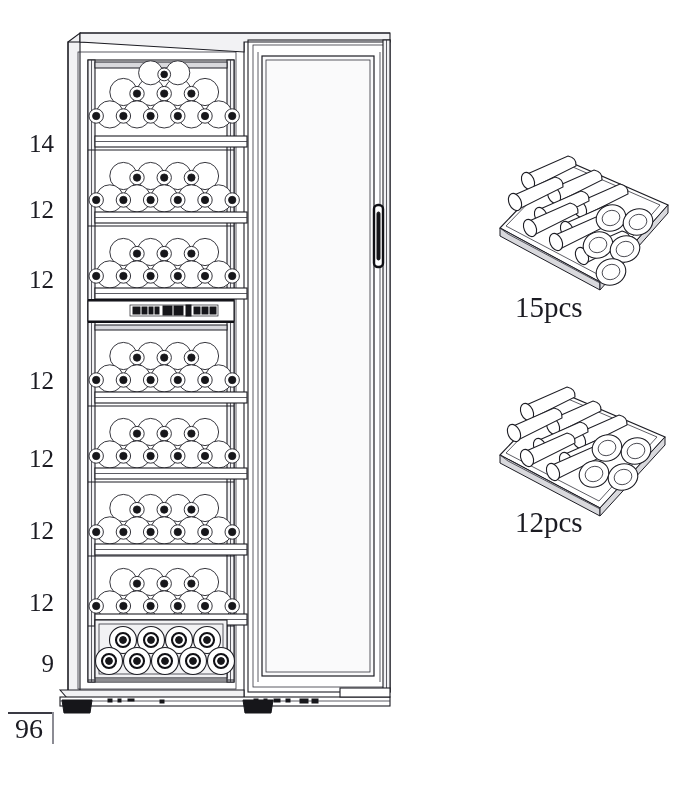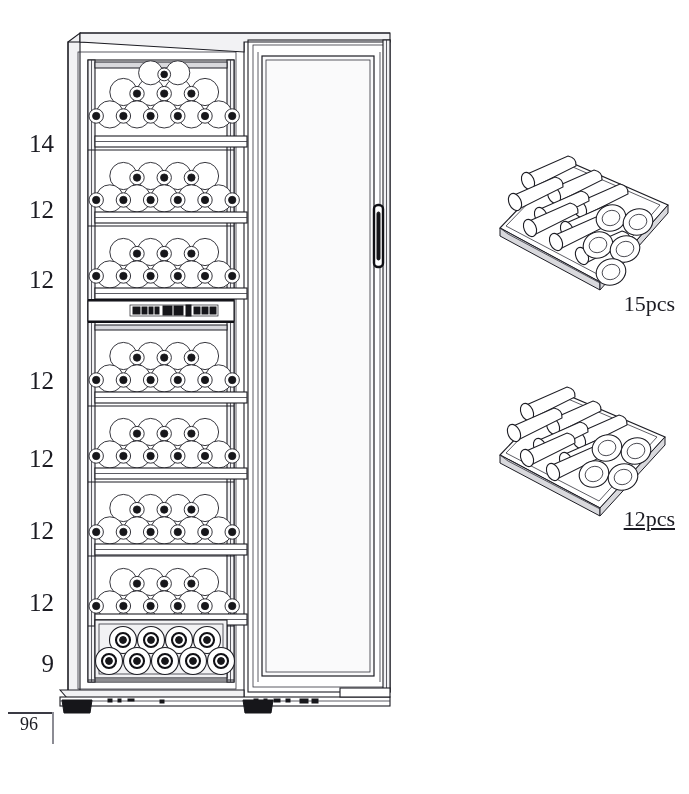--- a/index.html
+++ b/index.html
@@ -32,30 +32,30 @@
   }
   .total-rule{
     position:absolute;left:0;top:0;width:46px;height:2px;background:#3a3a44;
   }
   .total-bar{
     position:absolute;right:0;top:0;width:2px;height:32px;background:#8b8b93;
   }
   .total-num{
     position:absolute;left:0;top:3px;width:42px;
     font-family:"Liberation Serif", serif;
-    font-size:18px;color:#1b1b22;text-align:center;line-height:1;
+    font-size:28px;color:#1b1b22;text-align:center;line-height:1;
   }
 
   
   .pcs-label{
     position:absolute;
     font-family:"Liberation Serif", serif;
-    font-size:22px;
+    font-size:29px;
     color:#1b1b22;
-    text-align:right;
+    text-align:left;
     width:160px;
     line-height:1;
   }
 
   svg{display:block;}
   .ln{fill:none;stroke:#1d1d24;stroke-width:1.1;}
   .ln-thin{fill:none;stroke:#33333c;stroke-width:0.8;}
   .ln-bold{fill:none;stroke:#101015;stroke-width:2.1;}
   .fill-w{fill:#ffffff;stroke:#1d1d24;stroke-width:1.1;}
   .fill-lg{fill:#f2f2f4;stroke:#1d1d24;stroke-width:1.1;}
@@ -404,15 +404,15 @@
   <div class="cap-num" style="left:8px;top:590px;">12</div>
   <div class="cap-num" style="left:8px;top:651px;">9</div>
 
   <div class="total-wrap">
     <div class="total-rule"></div>
     <div class="total-bar"></div>
     <div class="total-num">96</div>
   </div>
 
   <div class="pcs-label" style="left:515px;top:293px;">15pcs</div>
-  <div class="pcs-label" style="left:515px;top:508px;text-decoration:underline;">12pcs</div>
+  <div class="pcs-label" style="left:515px;top:508px;">12pcs</div>
 
 </div>
 
 </body></html>

